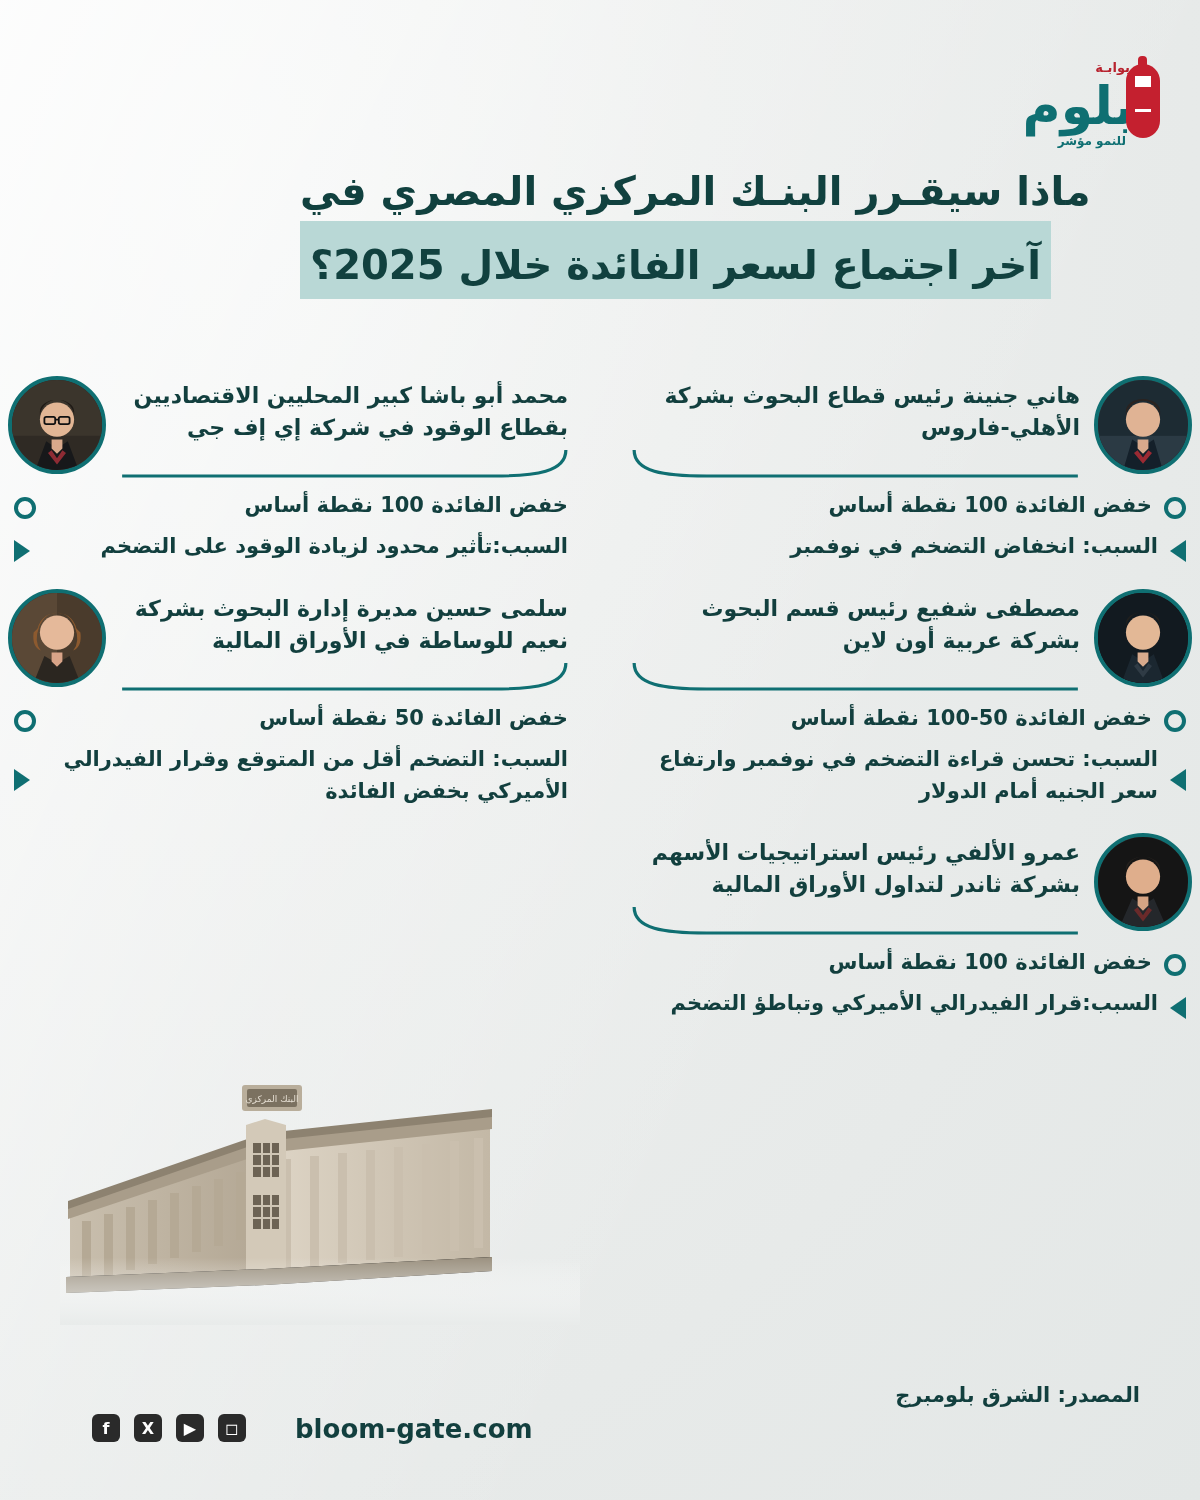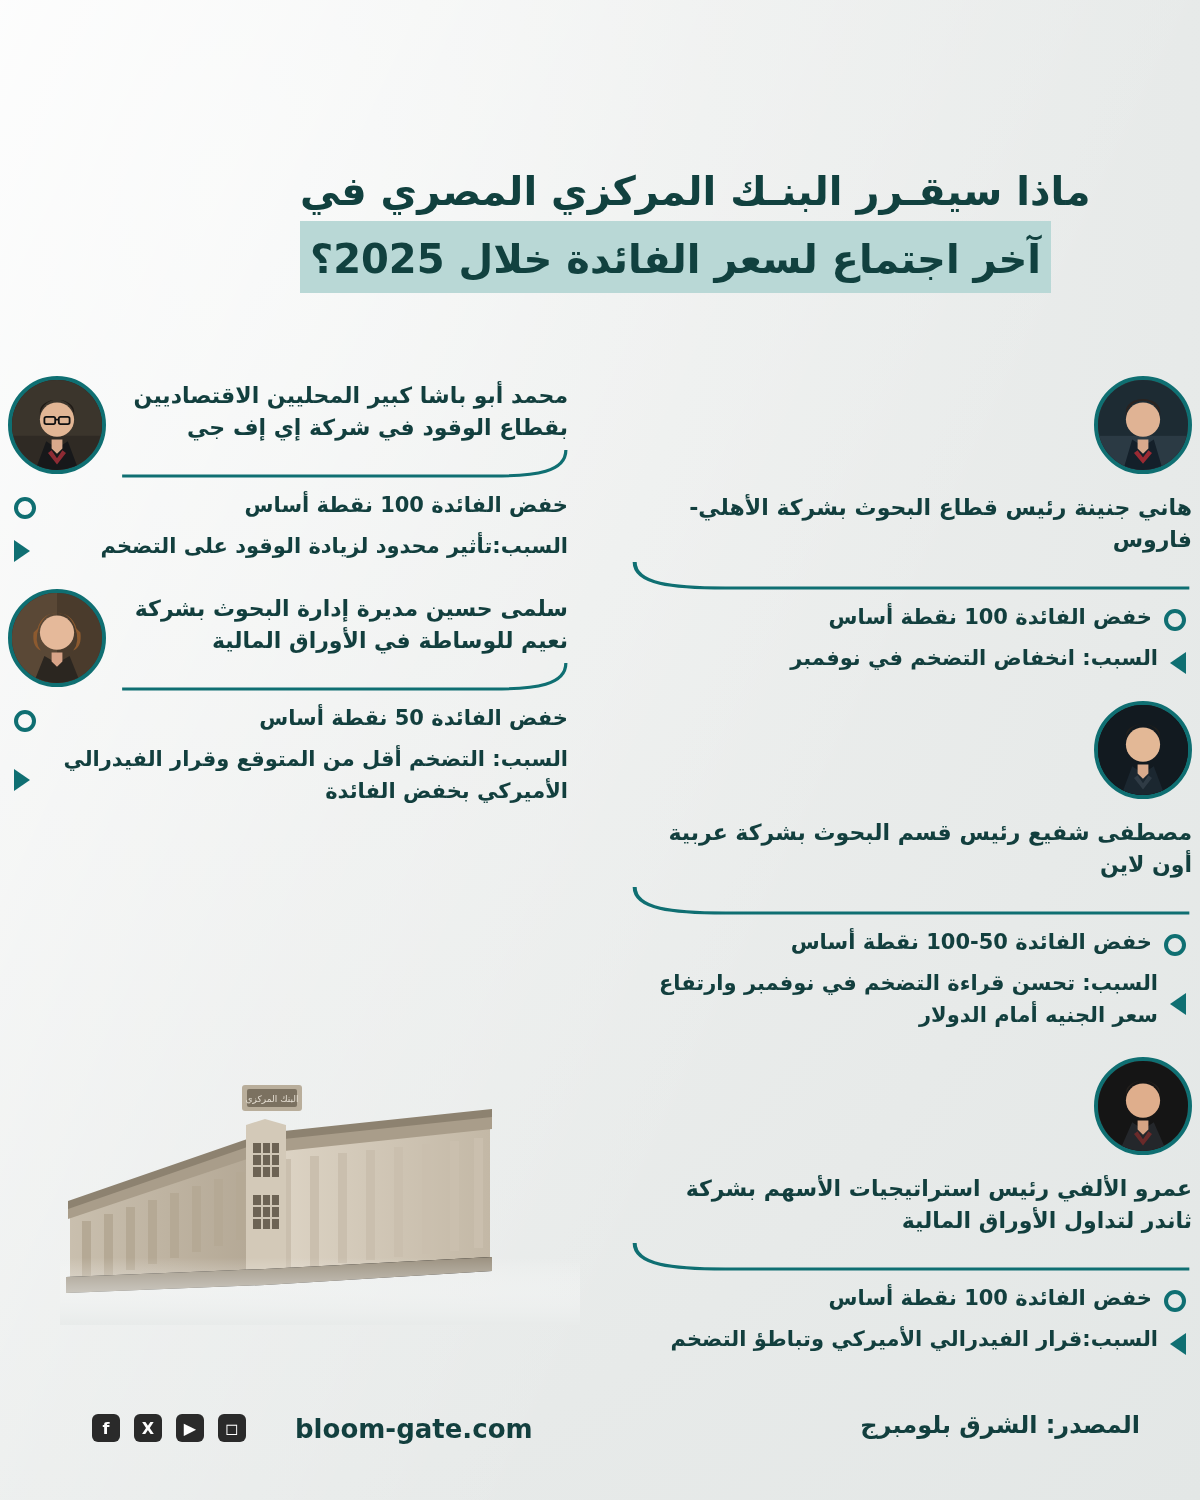--- a/index.html
+++ b/index.html
@@ -66,34 +66,34 @@
     text-align: left;
   }
   .title-line {
     display: inline-block;
     font-size: 40px; font-weight: 700; color: #11413f;
     line-height: 1.5;
     letter-spacing: 0px;
   }
   .title-line.hl {
     background: #b9d8d6;
-    padding: 8px 10px 4px 10px;
+    padding: 14px 10px 4px 10px;
   }
 
   
   .col {
     position: absolute; top: 376px; width: 560px;
   }
   .col.right { right: 8px; }
   .col.left  { left: 8px; }
 
   .card { position: relative; margin-bottom: 10px; }
 
   .card-head {
-    display: flex; flex-direction: column; align-items: flex-start;
+    display: flex; flex-direction: row; align-items: flex-start;
     gap: 14px;
   }
   .col.left .card-head { flex-direction: row-reverse; }
 
   .avatar {
     width: 98px; height: 98px; border-radius: 50%;
     border: 4px solid #0f6f72;
     flex: 0 0 auto;
     overflow: hidden;
     position: relative;
@@ -143,22 +143,22 @@
   }
 
   
   .building {
     position: absolute; left: 60px; top: 1025px;
     width: 520px; height: 300px;
   }
 
   
   .source {
-    position: absolute; right: 60px; bottom: 61px;
-    font-size: 24px; font-weight: 700; color: #123f3e;
+    position: absolute; right: 60px; bottom: 93px;
+    font-size: 21px; font-weight: 700; color: #123f3e;
   }
   .social {
     position: absolute; left: 92px; bottom: 58px;
     display: flex; align-items: center; gap: 14px;
     direction: ltr;
   }
   .soc {
     width: 28px; height: 28px; border-radius: 6px;
     display: flex; align-items: center; justify-content: center;
     color: #ffffff; font-weight: 700; font-size: 16px;
@@ -168,20 +168,28 @@
     position: absolute; left: 295px; bottom: 56px;
     font-size: 26px; font-weight: 700; color: #123f3e;
     direction: ltr;
   }
 </style>
 </head>
 <body>
 
 <div id="page">
 
+  <div class="logo">
+    <div class="logo-sub-top">بوابـة</div>
+    <div class="logo-word">بلوم</div>
+    <div class="logo-sub-bottom">للنمو مؤشر</div>
+    <div class="logo-mark">
+      <div class="logo-mark-dot"></div>
+    </div>
+  </div>
 
   <div class="title-wrap">
     <div class="title-line">ماذا سيقـرر البنـك المركزي المصري في</div><br>
     <div class="title-line hl">آخر اجتماع لسعر الفائدة خلال 2025؟</div>
   </div>
 
   <div class="col right">
 
     <div class="card">
       <div class="card-head">

